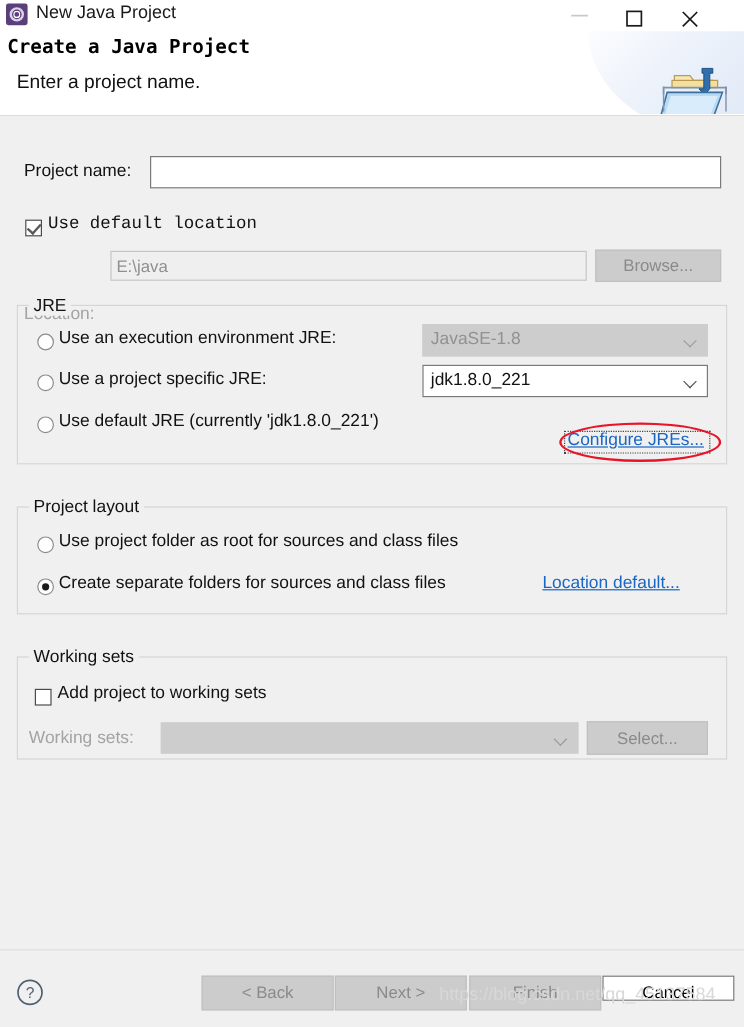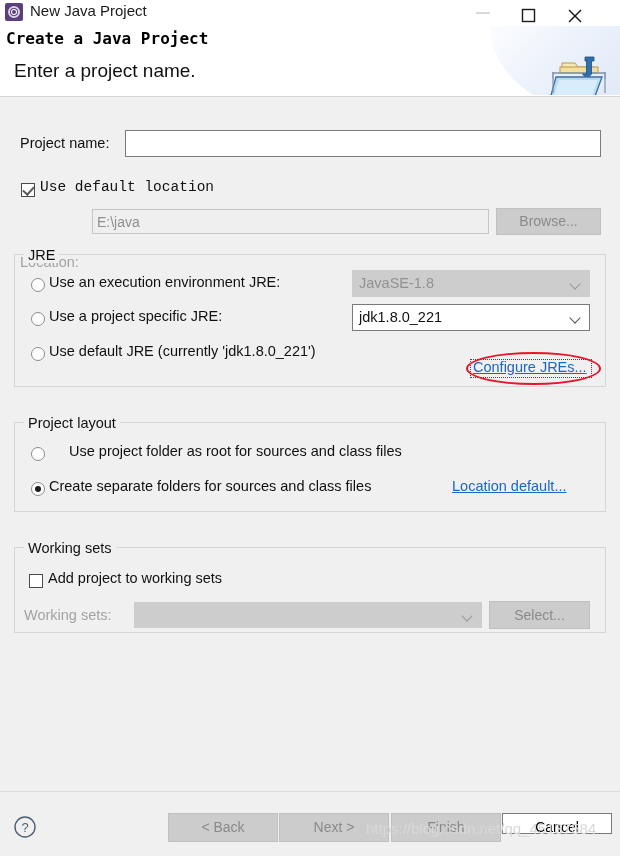--- a/index.html
+++ b/index.html
@@ -100,21 +100,21 @@
     font-family: "DejaVu Sans Mono", monospace;
     font-size: 16px;
     font-weight: bold;
     letter-spacing: 0px;
     color: #000000;
     white-space: nowrap;
   }
   .banner-sub {
     position: absolute;
     left: 14px; top: 34px;
-    font-size: 19px;
+    font-size: 16px;
     color: #111111;
     white-space: nowrap;
   }
   .banner-icon {
     position: absolute;
     left: 548px; top: 27px;
     width: 62px; height: 52px;
   }
   .sep-line {
     position: absolute;
@@ -399,21 +399,21 @@
   <div class="radio" style="left:31px; top:250px;"></div>
   <div class="lbl" style="left:49px; top:246px;">Use default JRE (currently 'jdk1.8.0_221')</div>
 
   <div class="focus-ring" style="left:470px; top:262px; width:122px; height:19px;"></div>
   <div class="hlink" style="left:473px; top:262px;">Configure JREs...</div>
 
   <div class="group" style="left:14px; top:325px; width:592px; height:90px;"></div>
   <div class="group-title" style="left:24px; top:318px;">Project layout</div>
 
   <div class="radio" style="left:31px; top:350px;"></div>
-  <div class="lbl" style="left:49px; top:346px;margin-left:20px;">Use project folder as root for sources and class files</div>
+  <div class="lbl" style="left:49px; top:346px;">Use project folder as root for sources and class files</div>
 
   <div class="radio sel" style="left:31px; top:385px;"></div>
   <div class="lbl" style="left:49px; top:381px;">Create separate folders for sources and class files</div>
   <div class="hlink" style="left:452px; top:381px;">Location default...</div>
 
   <div class="group" style="left:14px; top:450px; width:592px; height:86px;"></div>
   <div class="group-title" style="left:24px; top:443px;">Working sets</div>
 
   <div class="cbox" style="left:29px; top:477px;"></div>
   <div class="lbl" style="left:48px; top:473px;">Add project to working sets</div>

